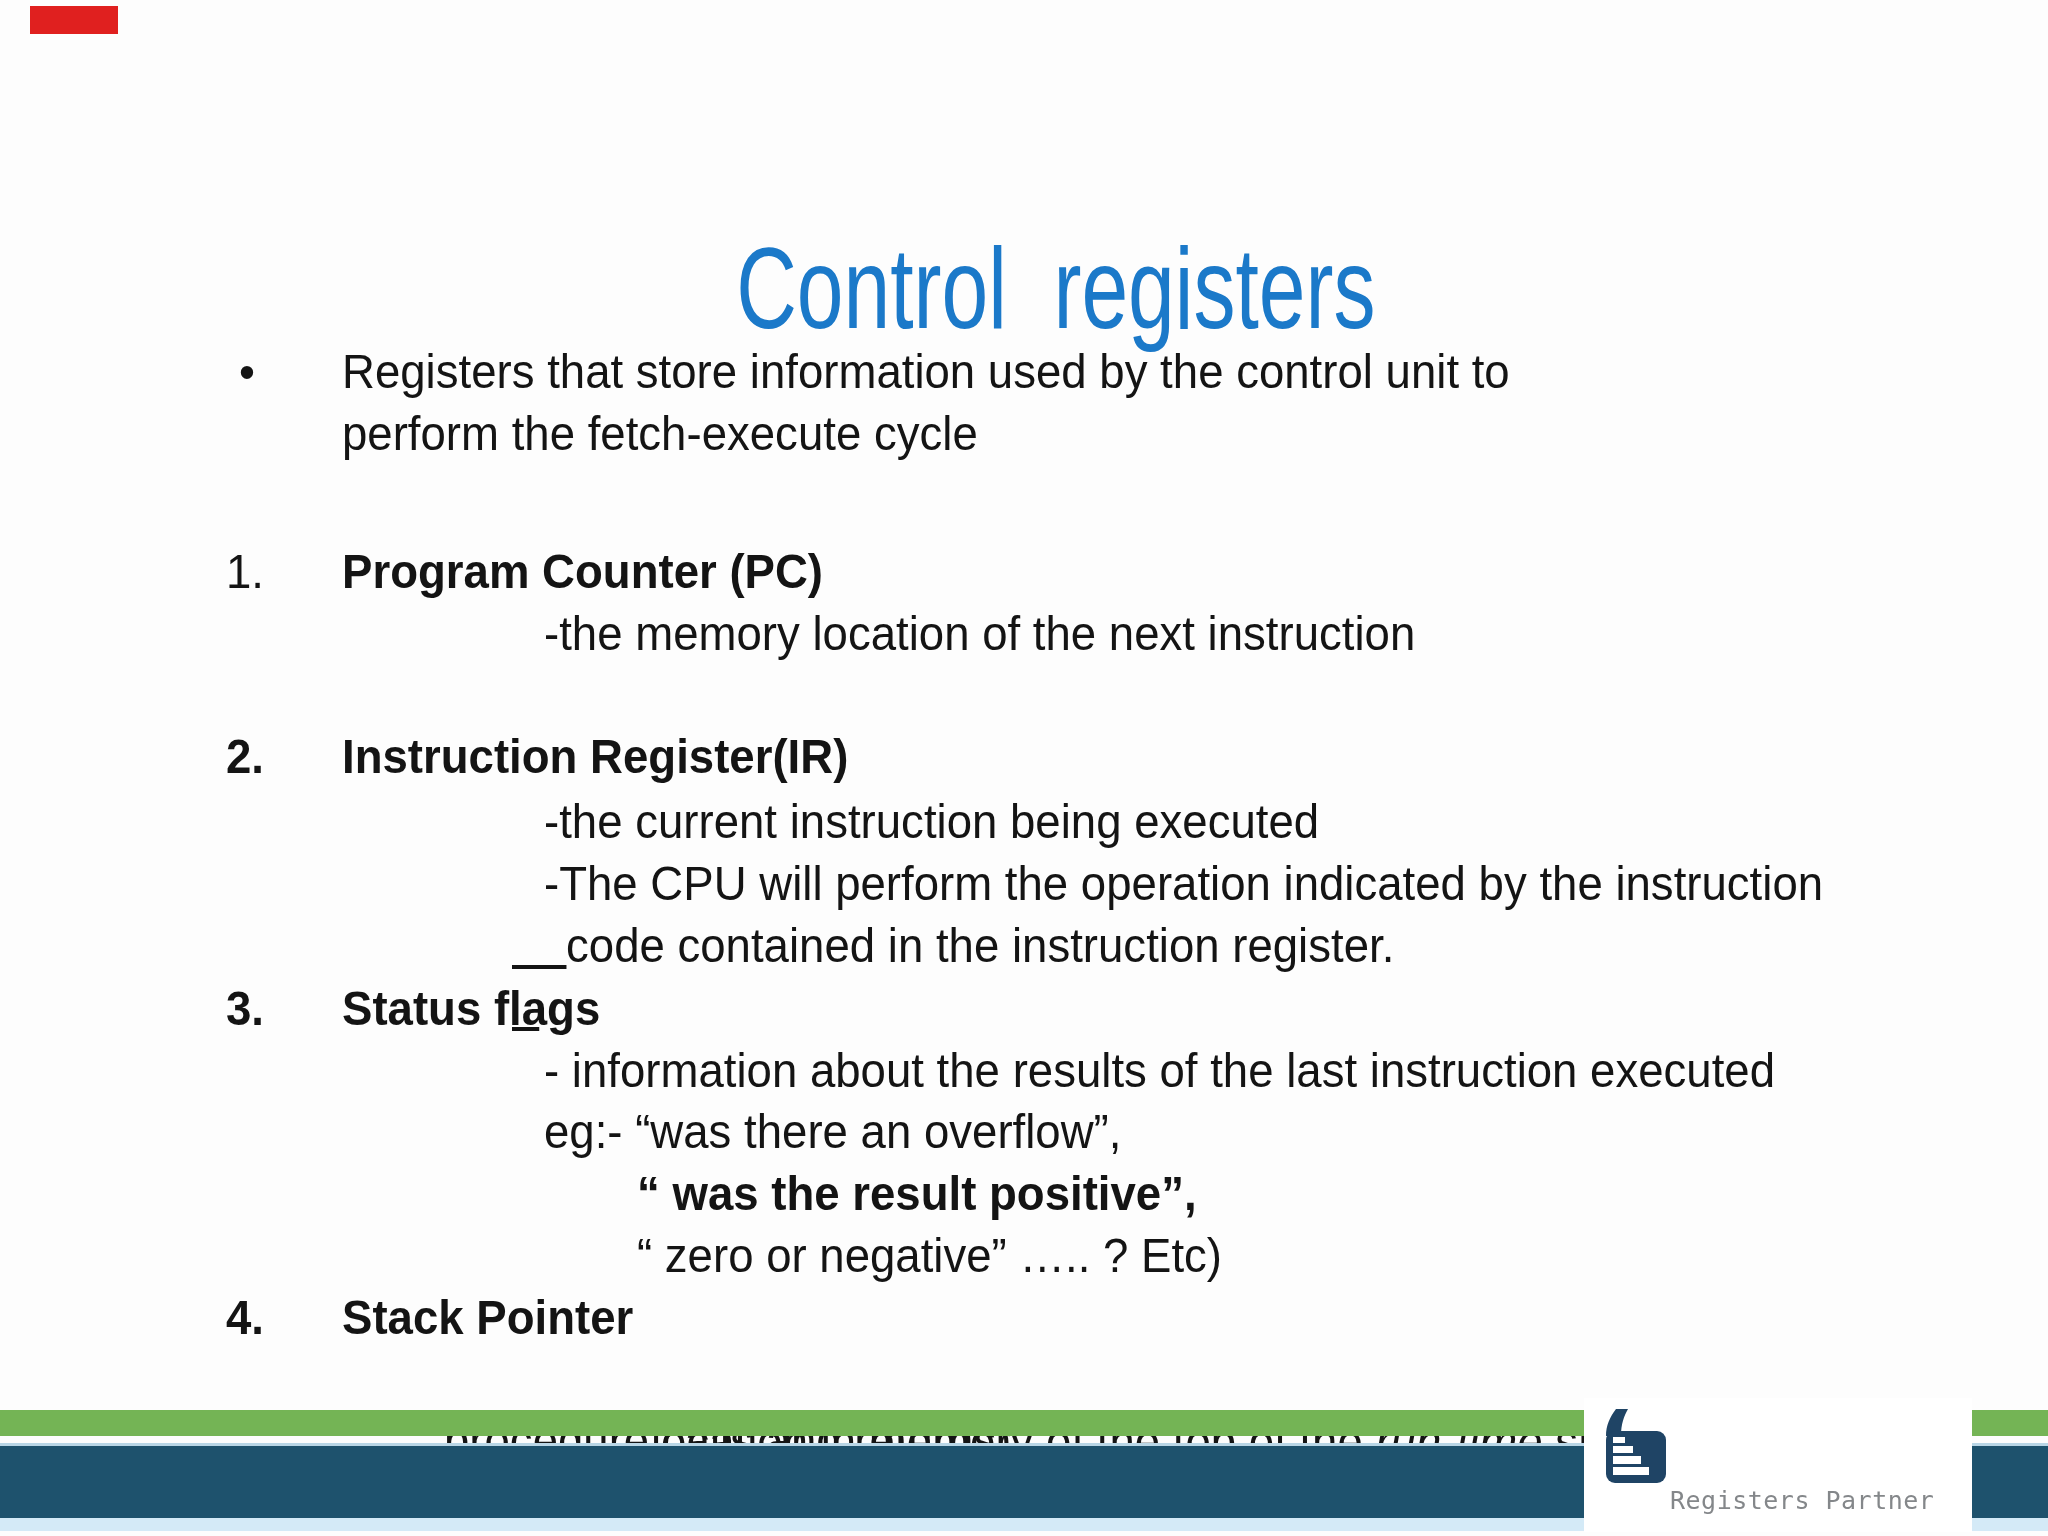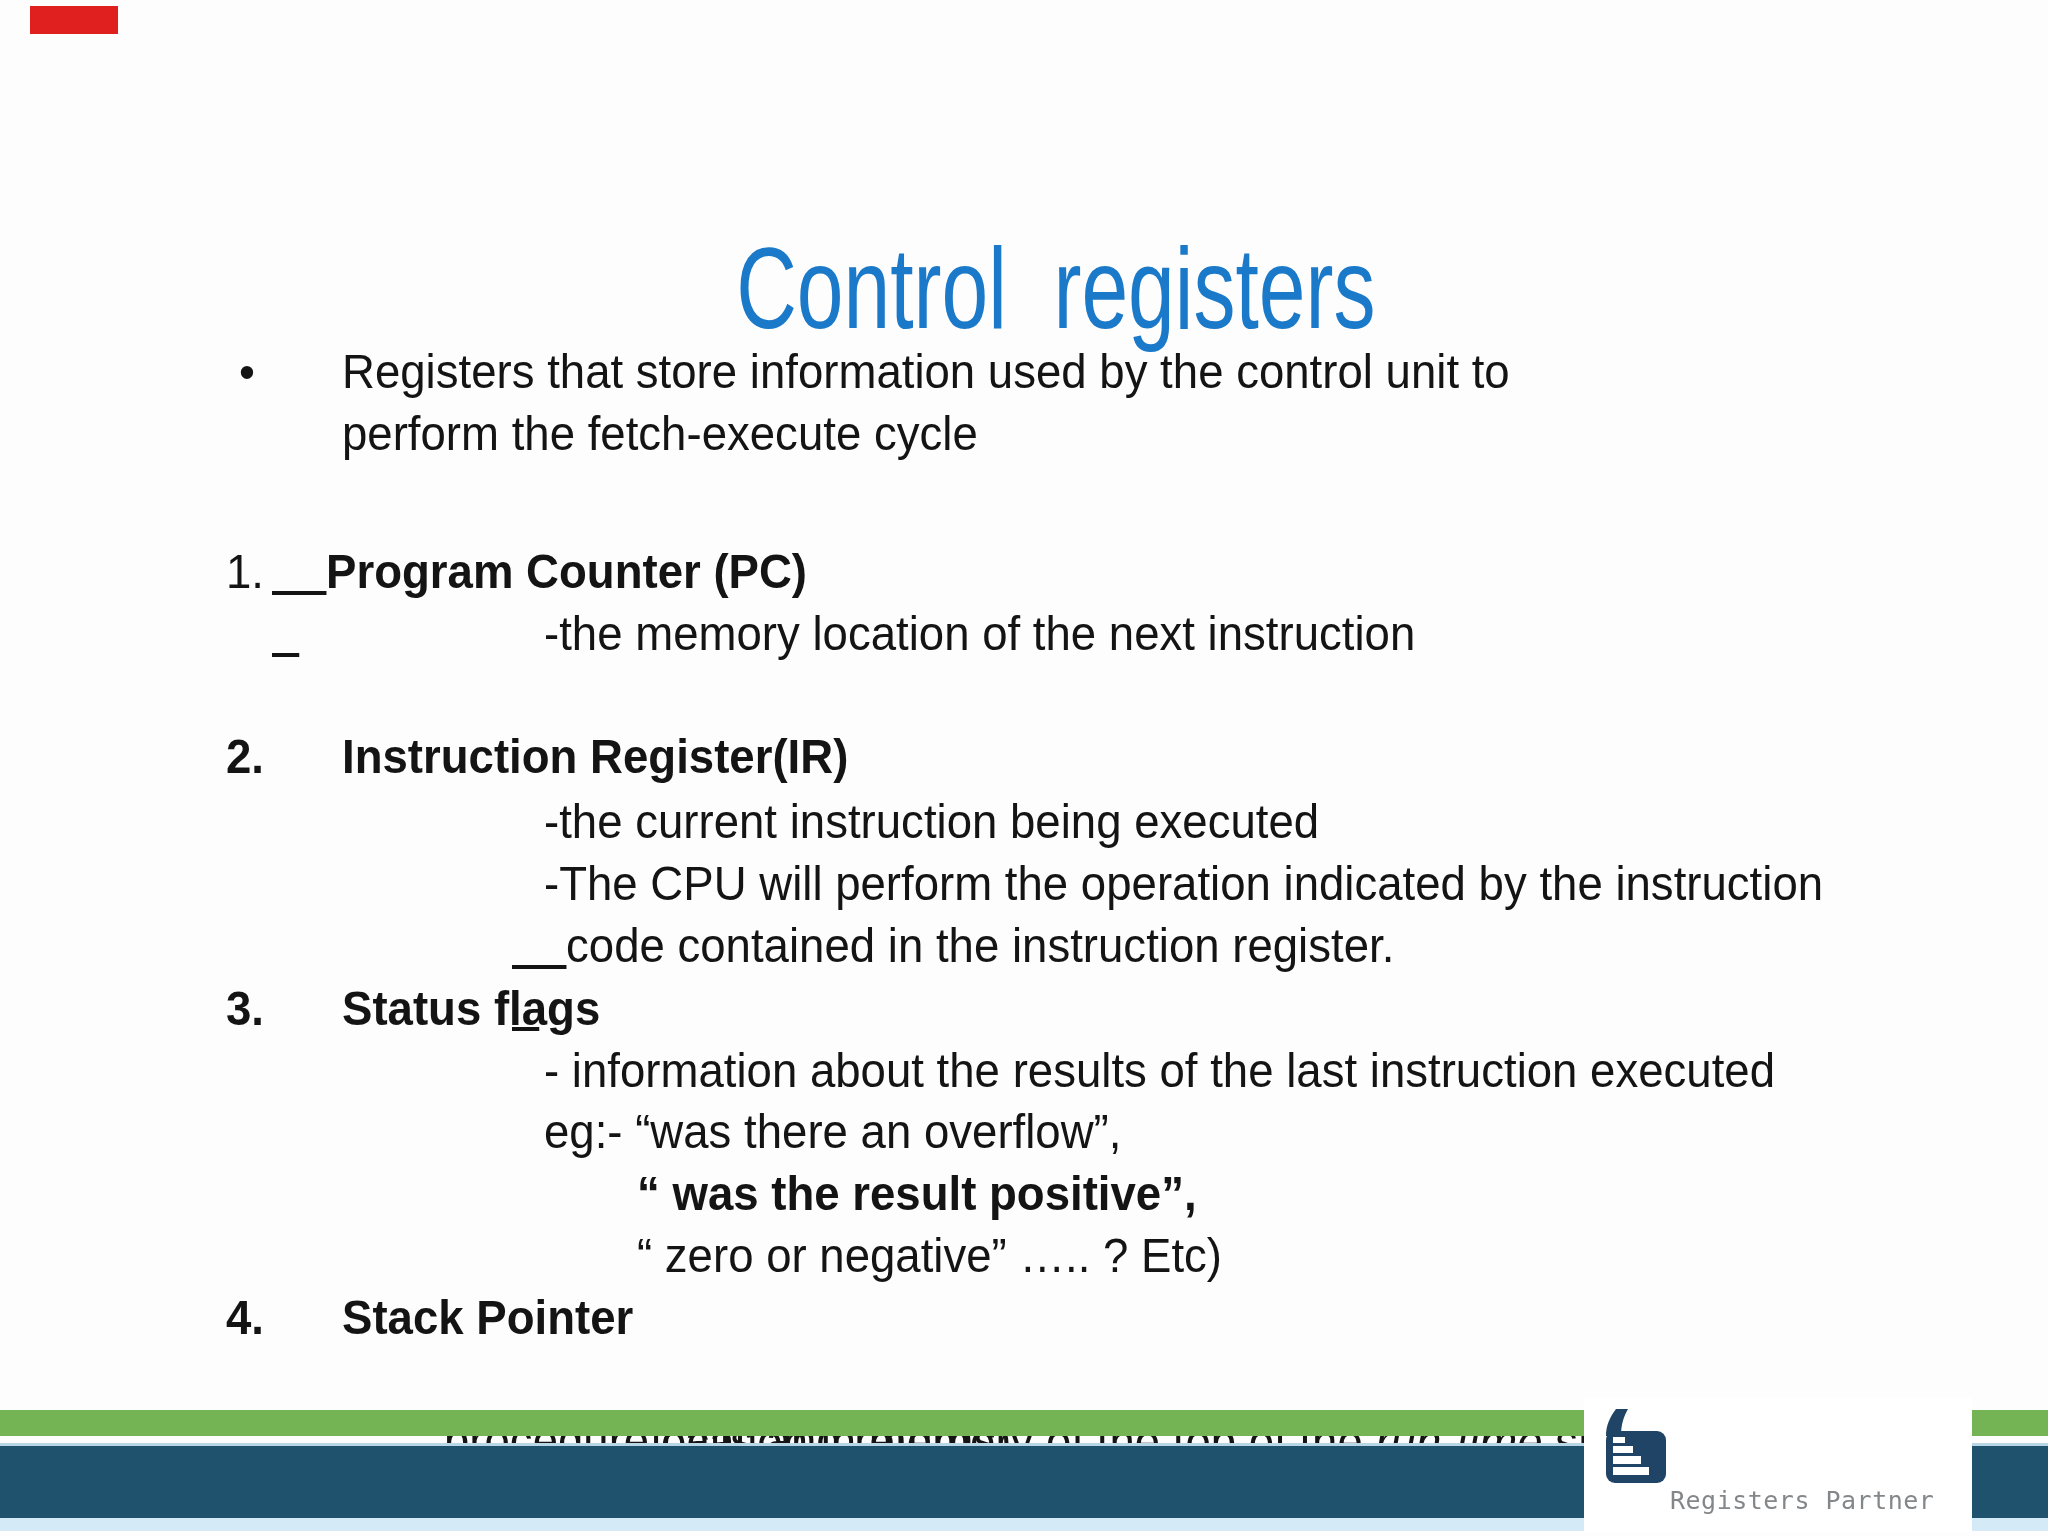--- a/index.html
+++ b/index.html
@@ -57,21 +57,21 @@
   <div class="line" style="left:288px;top:340px;">
     <span class="scale">perform the fetch-execute cycle</span>
   </div>
   <div class="line" style="left:288px;top:278px;">
     <span class="scale">Registers that store information used by the control unit to</span>
   </div>
 
   <div class="line" style="left:172px;top:478px;">
     <span class="scale">1.</span>
   </div>
-  <div class="line bold" style="left:272px;top:478px;text-decoration:underline;">
+  <div class="line bold" style="left:288px;top:478px;">
     <span class="scale">Program Counter (PC)</span>
   </div>
   <div class="line" style="left:490px;top:540px;">
     <span class="scale">-the memory location of the next instruction</span>
   </div>
 
   <div class="line bold" style="left:172px;top:663px;">
     <span class="scale">2.</span>
   </div>
   <div class="line bold" style="left:288px;top:663px;">

